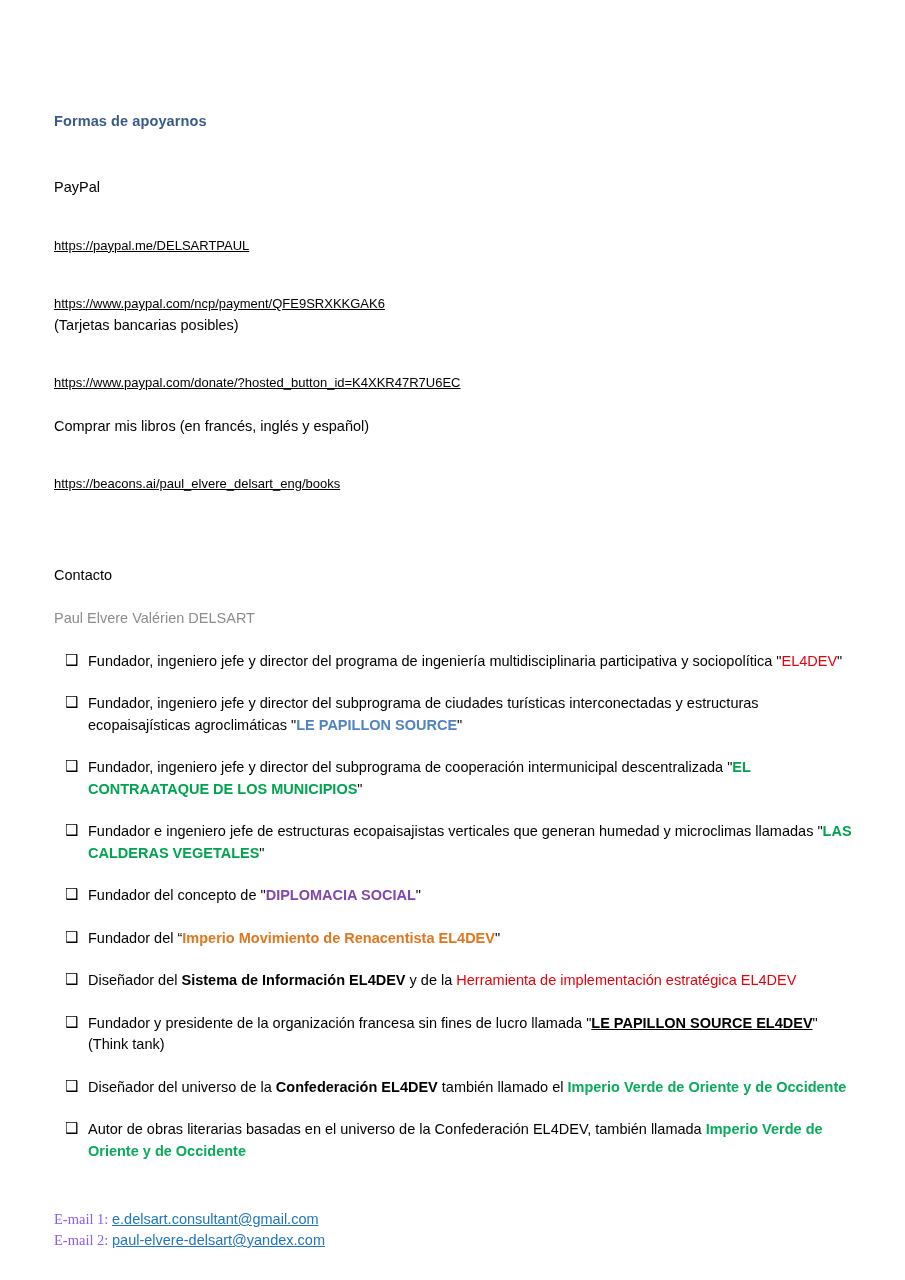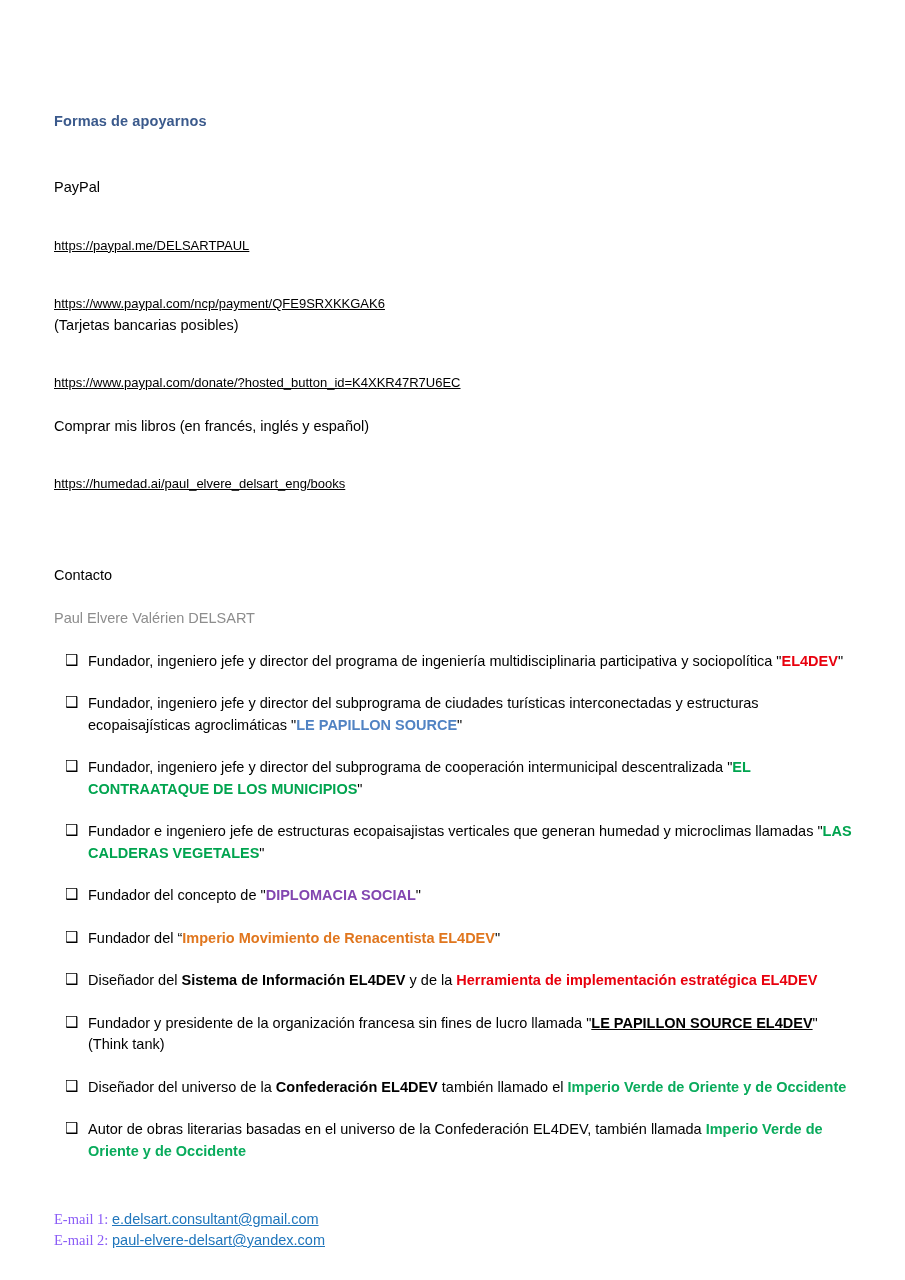--- a/index.html
+++ b/index.html
@@ -88,21 +88,21 @@
     position: absolute;
     left: 11px;
     top: -1px;
     font-size: 15px;
     line-height: 21.5px;
     color: #000000;
     font-family: "DejaVu Sans", sans-serif;
   }
 
   .b       { font-weight: bold; text-align: right; }
-  .c-red   { color: #e8000d; font-weight: bold; }
+  .c-red   { color: #e8000d; font-weight: normal; }
   .c-green { color: #00a44f; font-weight: bold; }
   .c-green2{ color: #09ab5c; font-weight: bold; }
   .c-steel { color: #5183c3; font-weight: bold; }
   .c-purple{ color: #8246b0; font-weight: bold; }
   .c-orange{ color: #e0761e; font-weight: bold; }
   .u-bold  { font-weight: bold; text-decoration: underline; }
 
   .emails { font-size: 14.5px; line-height: 21px; }
   .email-label { color: #8b5cf6; font-family: Liberation Serif, serif; }
 </style>
@@ -121,21 +121,21 @@
       <a class="link-violet">https://paypal.me/DELSARTPAUL</a>
       <a class="link-violet">https://www.paypal.com/ncp/payment/QFE9SRXKKGAK6</a>
       <div class="plain">(Tarjetas bancarias posibles)</div>
       <a class="link-violet">https://www.paypal.com/donate/?hosted_button_id=K4XKR47R7U6EC</a>
     </div>
 
     <div class="gap-md"></div>
 
     <div>
       <div class="plain">Comprar mis libros (en francés, inglés y español)</div>
-      <a class="link-violet">https://humedad.ai/paul_elvere_delsart_eng/books</a>
+      <a class="link-violet">https://beacons.ai/paul_elvere_delsart_eng/books</a>
     </div>
 
     <div class="gap-xl"></div>
 
     <div>
       <div class="plain">Contacto</div>
       <div class="gap-sm"></div>
       <div class="plain-gray">Paul Elvere Valérien DELSART</div>
     </div>
 

